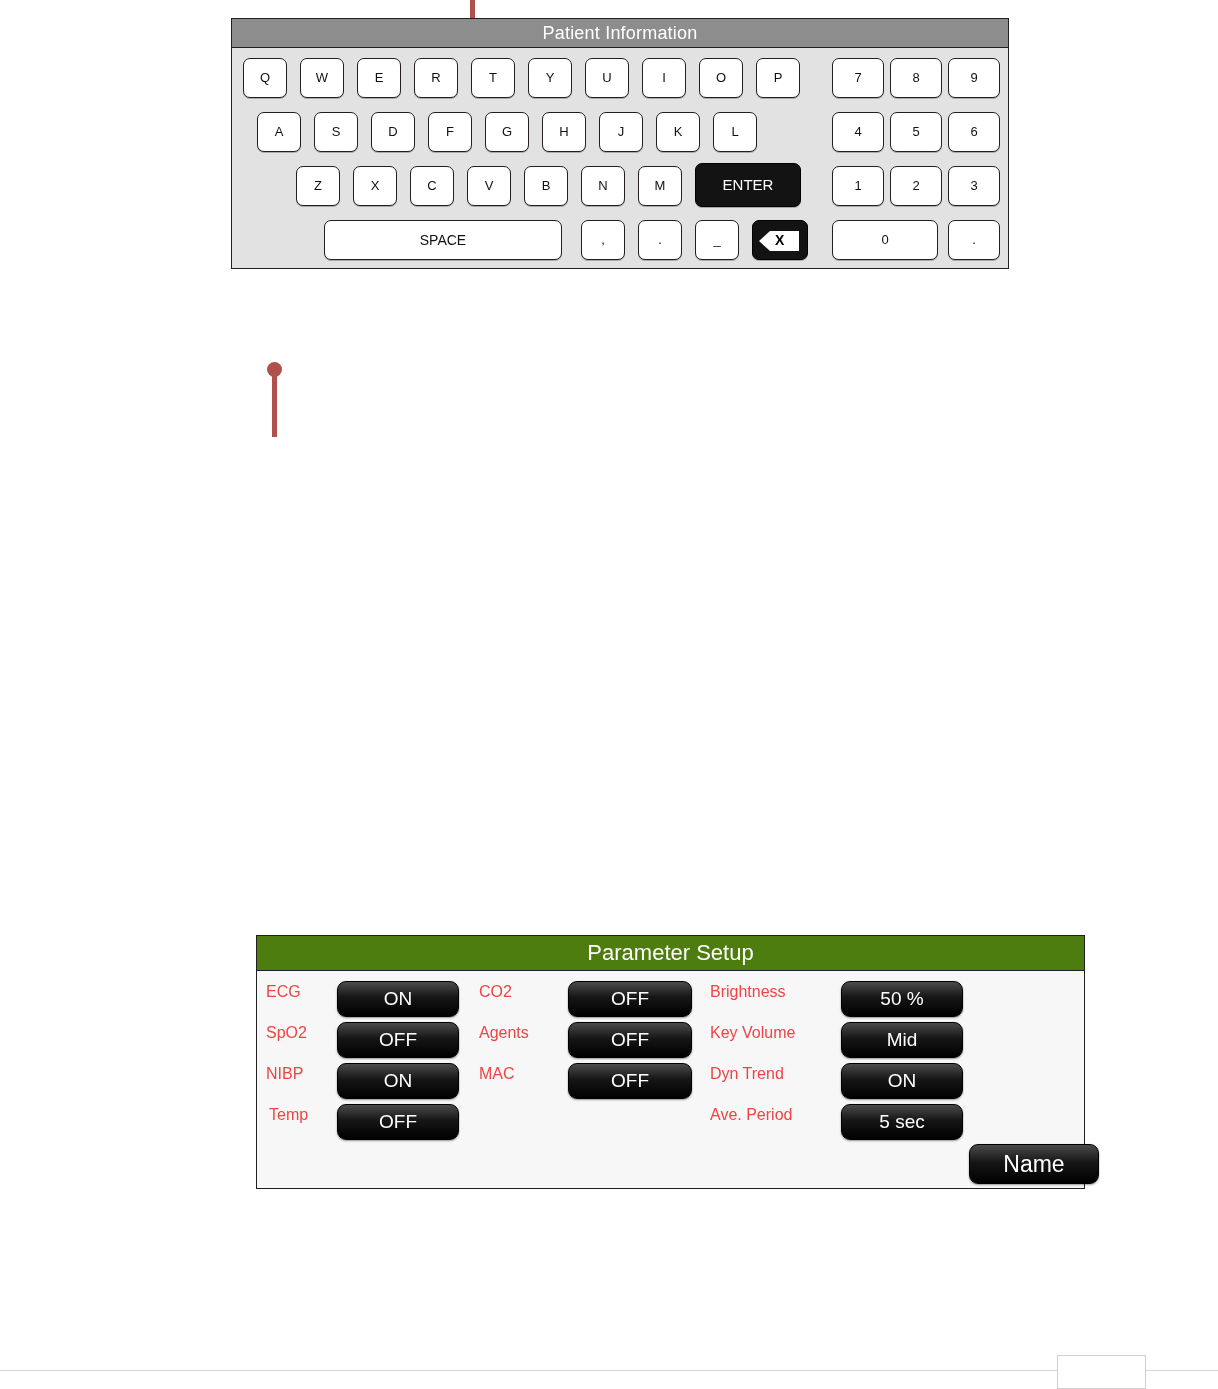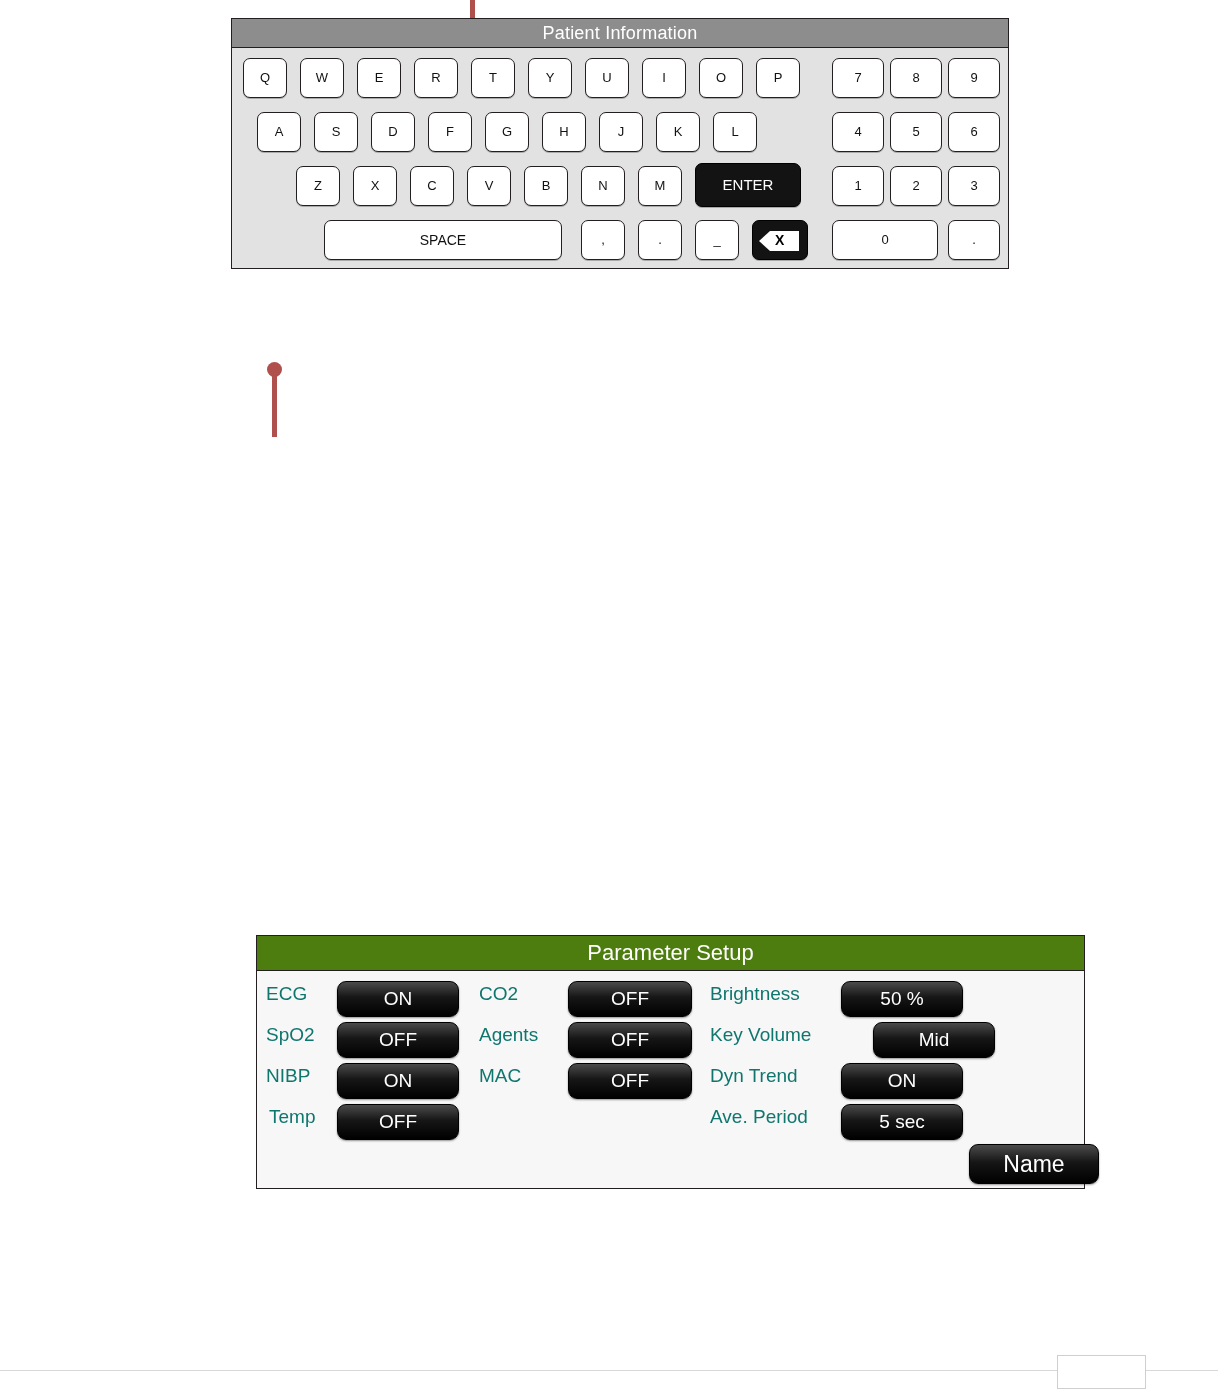--- a/index.html
+++ b/index.html
@@ -138,22 +138,22 @@
     font-size: 22px;
     border-bottom: 1px solid #231f20;
   }
   #param-body {
     position: relative;
     height: 217px;
     background: #f7f7f7;
   }
   .p-label {
     position: absolute;
-    font-size: 19px;
-    color: #0f766e;
+    font-size: 16px;
+    color: #ef4444;
   }
   .p-btn {
     position: absolute;
     background: linear-gradient(#4b4b4b 0%, #161616 45%, #000000 100%);
     border: 1px solid #000;
     border-radius: 9px;
     color: #ffffff;
     font-size: 19px;
     font-weight: normal;
     text-align: center;
@@ -289,21 +289,21 @@
     <span class="p-label" style="left:222px; top:53px;">Agents</span>
     <div class="p-btn w2" style="left:311px; top:51px;">OFF</div>
 
     <span class="p-label" style="left:222px; top:94px;">MAC</span>
     <div class="p-btn w2" style="left:311px; top:92px;">OFF</div>
 
     <span class="p-label" style="left:453px; top:12px;">Brightness</span>
     <div class="p-btn w1" style="left:584px; top:10px;">50 %</div>
 
     <span class="p-label" style="left:453px; top:53px;">Key Volume</span>
-    <div class="p-btn w1" style="left:584px; top:51px;margin-left:32px;">Mid</div>
+    <div class="p-btn w1" style="left:584px; top:51px;">Mid</div>
 
     <span class="p-label" style="left:453px; top:94px;">Dyn Trend</span>
     <div class="p-btn w1" style="left:584px; top:92px;">ON</div>
 
     <span class="p-label" style="left:453px; top:135px;">Ave. Period</span>
     <div class="p-btn w1" style="left:584px; top:133px;">5 sec</div>
 
     <div class="p-btn back" style="left:712px; top:173px;">Name</div>
   </div>
 </div>

